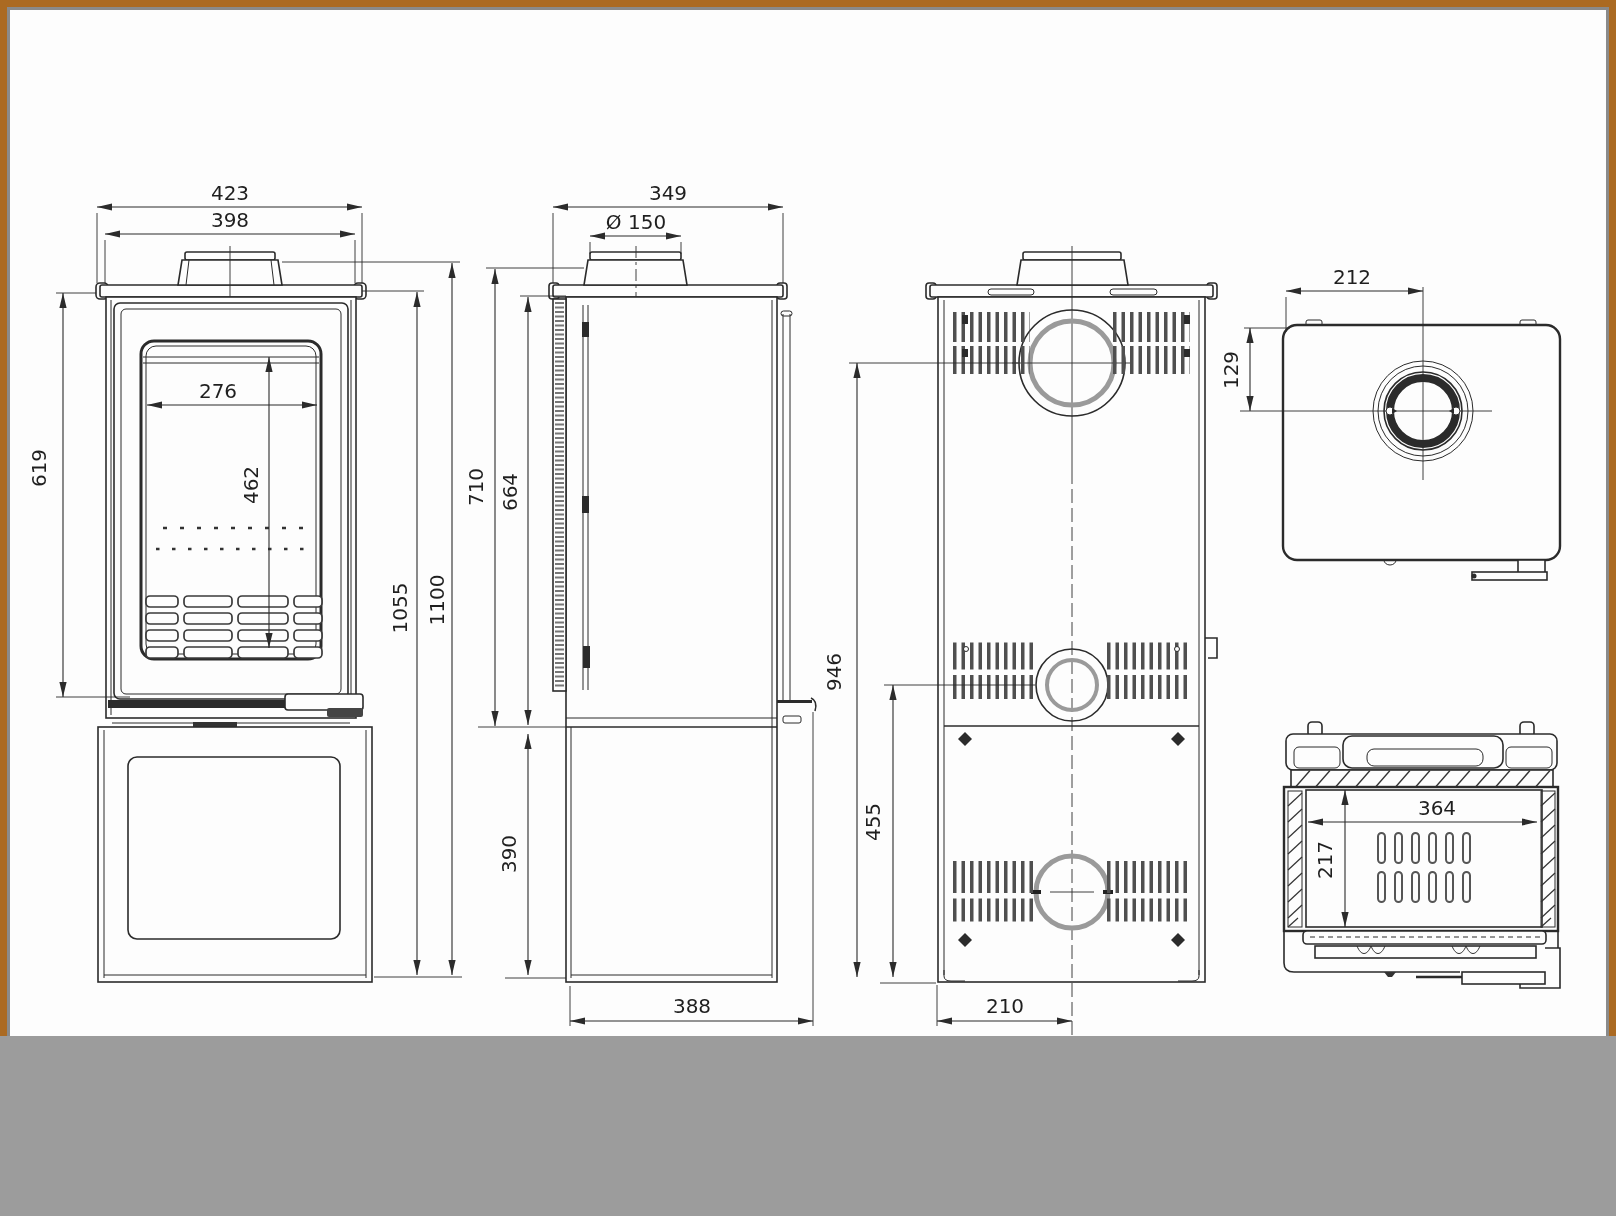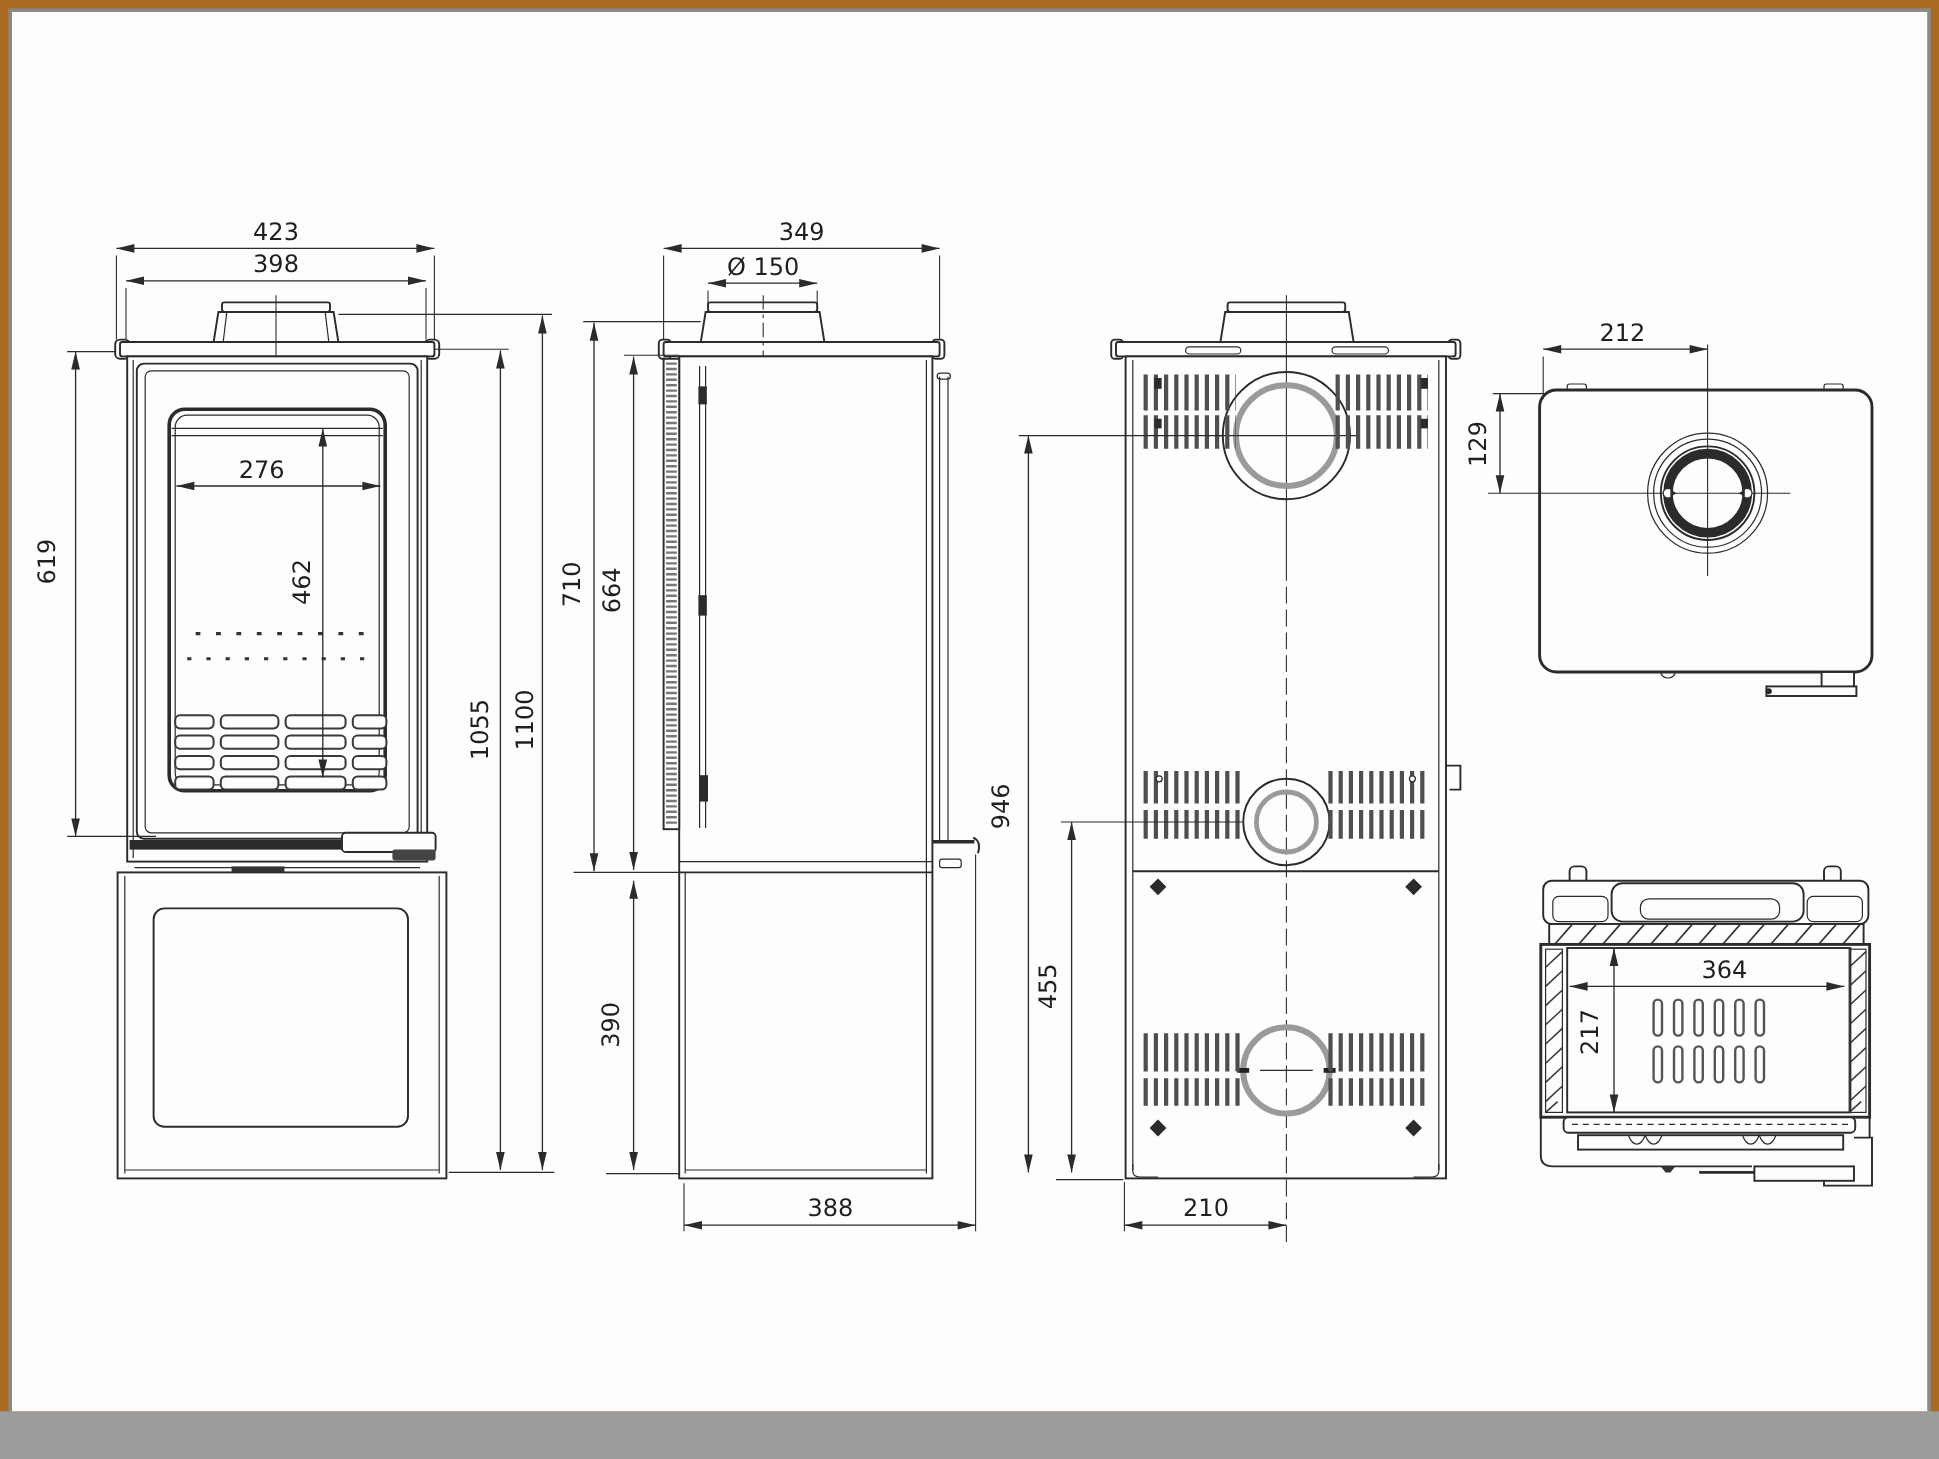--- a/index.html
+++ b/index.html
@@ -1,16 +1,16 @@
 <!DOCTYPE html>
 <html><head>
 <meta charset="utf-8">
 <style>
   html,body{margin:0;padding:0;background:#9c9c9c;}
-  .page{position:relative;width:1616px;height:1176px;background:#ab6a22;font-family:"DejaVu Sans",sans-serif;}
+  .page{position:relative;width:1616px;height:1036px;background:#ab6a22;font-family:"DejaVu Sans",sans-serif;}
   svg{position:absolute;left:0;top:0;}
   svg text{font-family:"DejaVu Sans",sans-serif;font-size:20px;fill:#1f1f1f;text-anchor:middle;}
   .s1{stroke:#2b2b2b;stroke-width:1;fill:none}
   .s16{stroke:#2b2b2b;stroke-width:1.6;fill:none}
   .s24{stroke:#2b2b2b;stroke-width:2.4;fill:none}
   .s3{stroke:#2b2b2b;stroke-width:3;fill:none}
   .dim{stroke:#2b2b2b;stroke-width:1.1;fill:none}
   .ext{stroke:#2b2b2b;stroke-width:0.9;fill:none}
   .gray5{stroke:#9a9a9a;stroke-width:5;fill:none}
   .gray4{stroke:#9a9a9a;stroke-width:4;fill:none}

